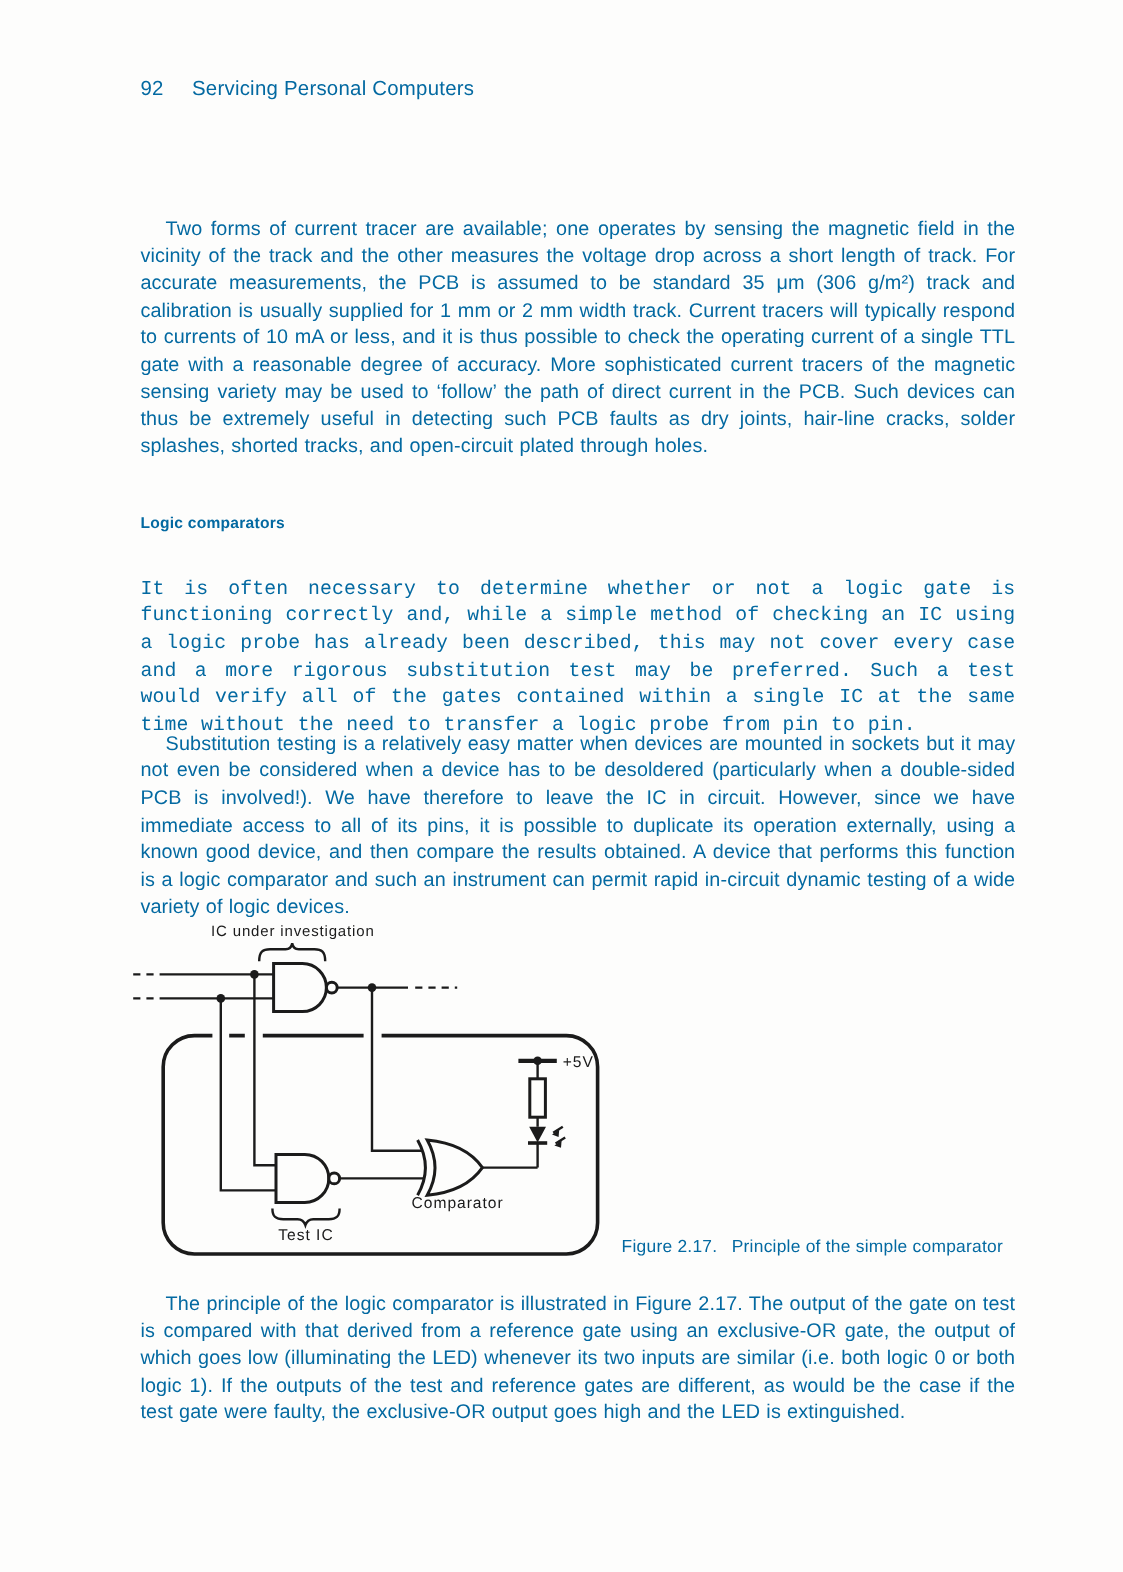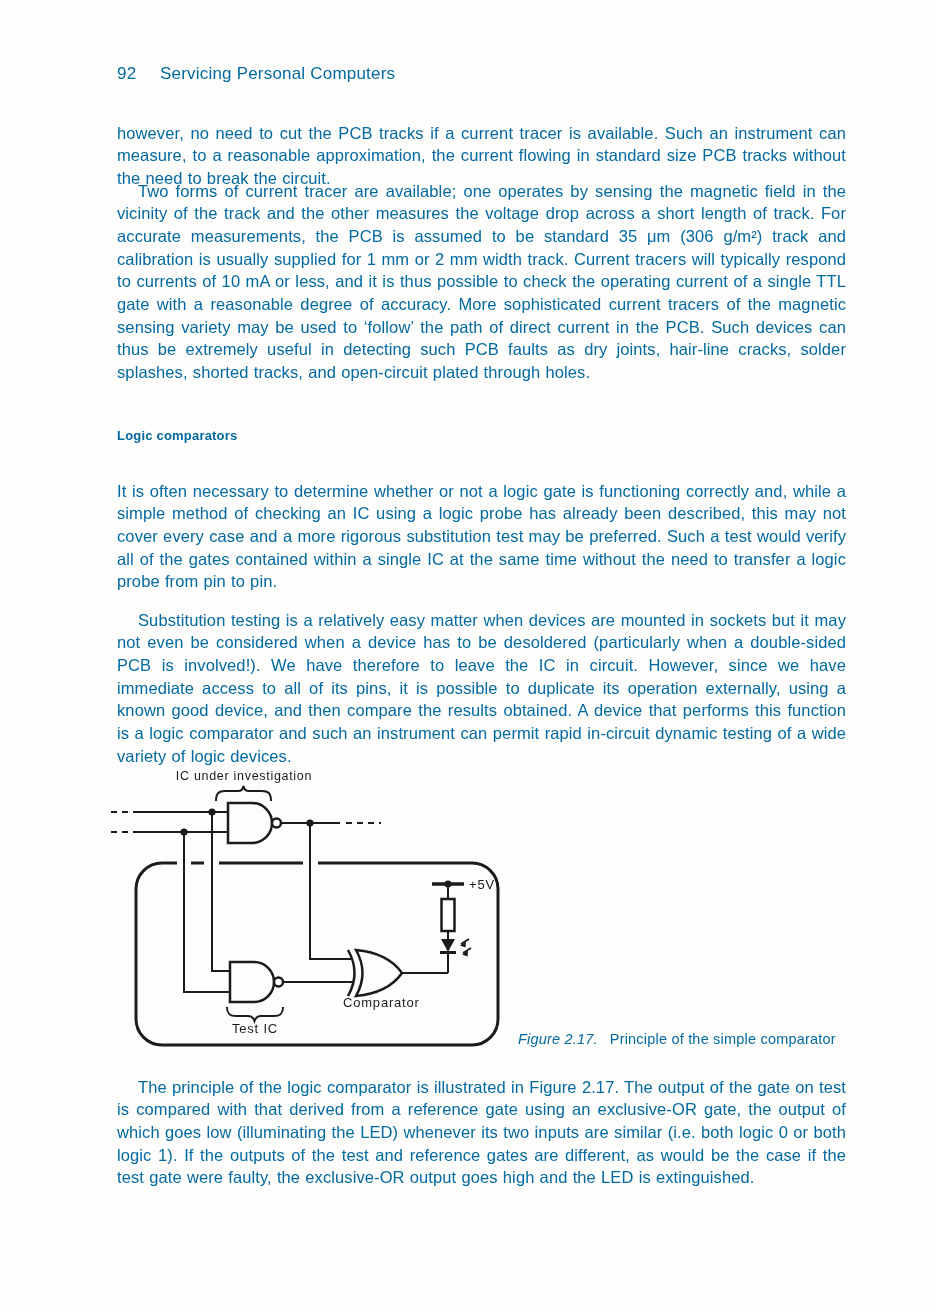--- a/index.html
+++ b/index.html
@@ -12,43 +12,42 @@
   .abs{position:absolute;}
   .running-head{top:64px;left:117px;font-size:17px;letter-spacing:.2px;}
   .running-head .pgnum{display:inline-block;width:43px;}
   .para{
     left:117px;width:729px;font-size:16.5px;line-height:22.7px;
     text-align:justify;letter-spacing:.1px;word-spacing:.5px;
   }
   .para.indent{text-indent:21px;}
   .p1{top:105px;}
   .p2{top:163px;}
-  .p3{top:463px;}
+  .p3{top:463px;font-family:Liberation Mono, monospace;}
   .p4{top:592px;}
   .p5{top:1059px;}
   .section-heading{top:417px;left:117px;font-size:13px;font-weight:bold;letter-spacing:.2px;}
   .figure-caption{top:1031px;left:518px;font-size:14.5px;letter-spacing:.2px;white-space:nowrap;}
-  .figure-caption .cap-label{margin-right:12px;font-style:italic;}
+  .figure-caption .cap-label{margin-right:12px;}
   svg text{
     font-family:"Liberation Sans", sans-serif;
     fill:#1b1b1b;
   }
   .diag-label{font-size:12.5px;letter-spacing:.7px;}
   .diag-label-lg{font-size:13px;letter-spacing:.8px;}
 </style>
 </head>
 <body>
 
 <div class="page">
 
   <div class="abs running-head">
     <span class="pgnum">92</span><span>Servicing Personal Computers</span>
   </div>
 
-  <p class="abs para p1">however, no need to cut the PCB tracks if a current tracer is available. Such an instrument can measure, to a reasonable approximation, the current flowing in standard size PCB tracks without the need to break the circuit.</p>
   <p class="abs para p2 indent">Two forms of current tracer are available; one operates by sensing the magnetic field in the vicinity of the track and the other measures the voltage drop across a short length of track. For accurate measurements, the PCB is assumed to be standard 35 μm (306 g/m²) track and calibration is usually supplied for 1 mm or 2 mm width track. Current tracers will typically respond to currents of 10 mA or less, and it is thus possible to check the operating current of a single TTL gate with a reasonable degree of accuracy. More sophisticated current tracers of the magnetic sensing variety may be used to ‘follow’ the path of direct current in the PCB. Such devices can thus be extremely useful in detecting such PCB faults as dry joints, hair-line cracks, solder splashes, shorted tracks, and open-circuit plated through holes.</p>
 
   <h2 class="abs section-heading">Logic comparators</h2>
 
   <p class="abs para p3">It is often necessary to determine whether or not a logic gate is functioning correctly and, while a simple method of checking an IC using a logic probe has already been described, this may not cover every case and a more rigorous substitution test may be preferred. Such a test would verify all of the gates contained within a single IC at the same time without the need to transfer a logic probe from pin to pin.</p>
   <p class="abs para p4 indent">Substitution testing is a relatively easy matter when devices are mounted in sockets but it may not even be considered when a device has to be desoldered (particularly when a double-sided PCB is involved!). We have therefore to leave the IC in circuit. However, since we have immediate access to all of its pins, it is possible to duplicate its operation externally, using a known good device, and then compare the results obtained. A device that performs this function is a logic comparator and such an instrument can permit rapid in-circuit dynamic testing of a wide variety of logic devices.</p>
 
   <svg class="abs" style="top:755px;left:0;" width="936" height="305" viewBox="0 755 936 305">
     <g stroke="#1b1b1b" stroke-width="2" fill="none" stroke-linecap="butt">
 

